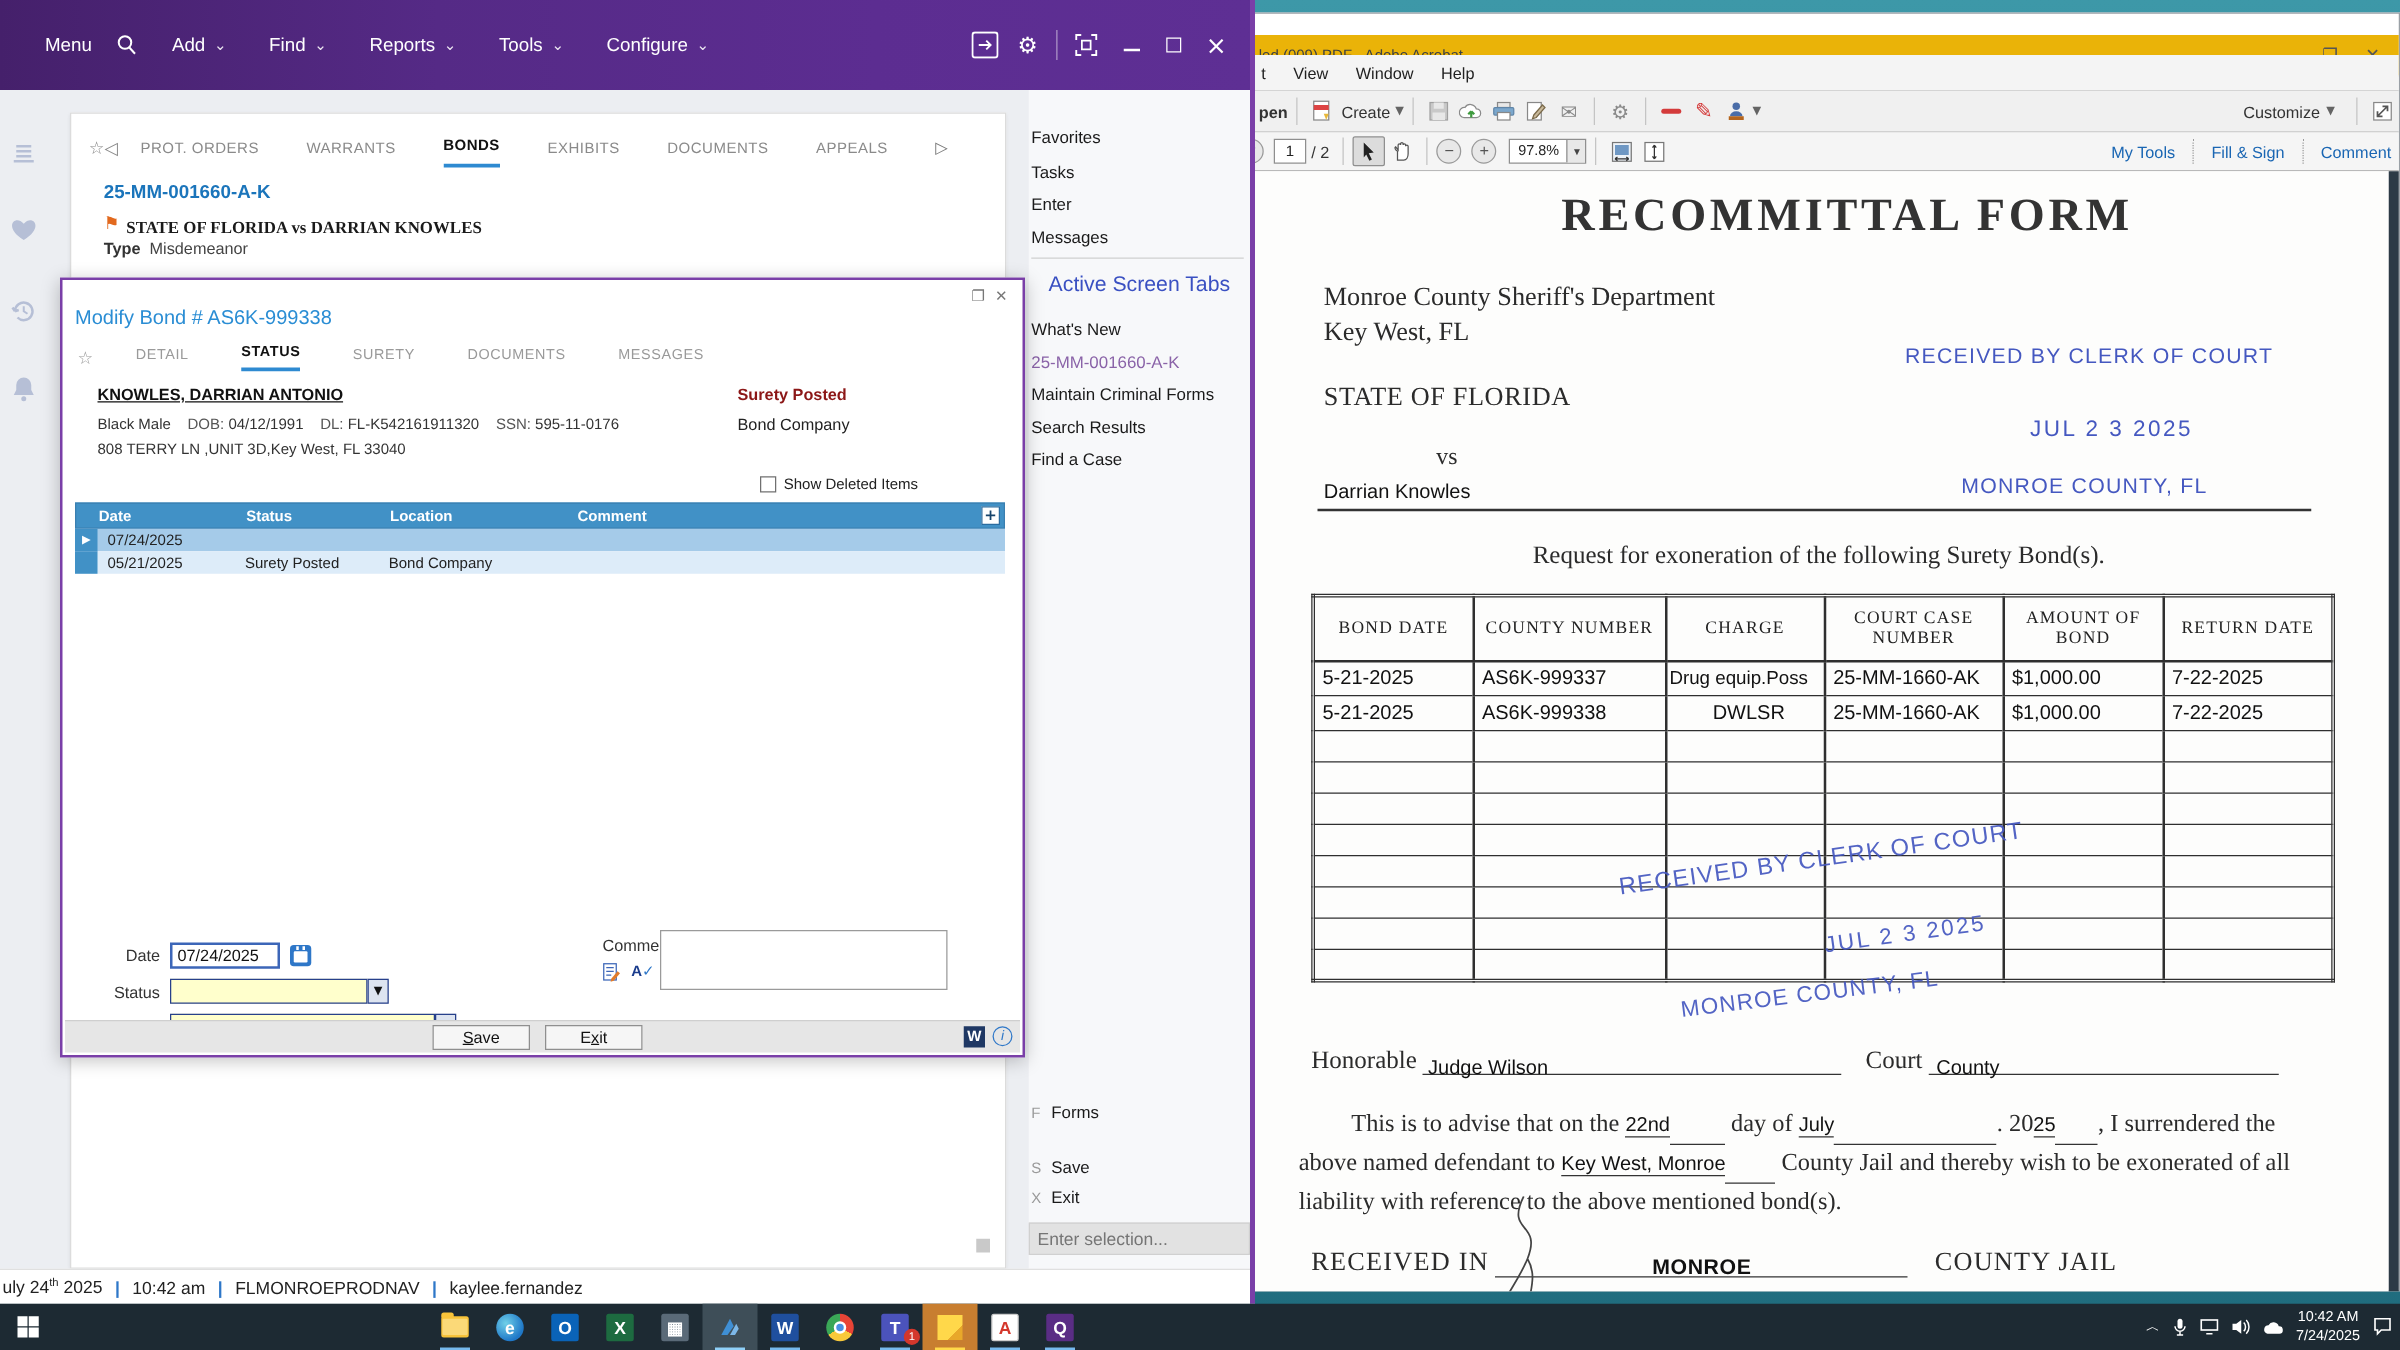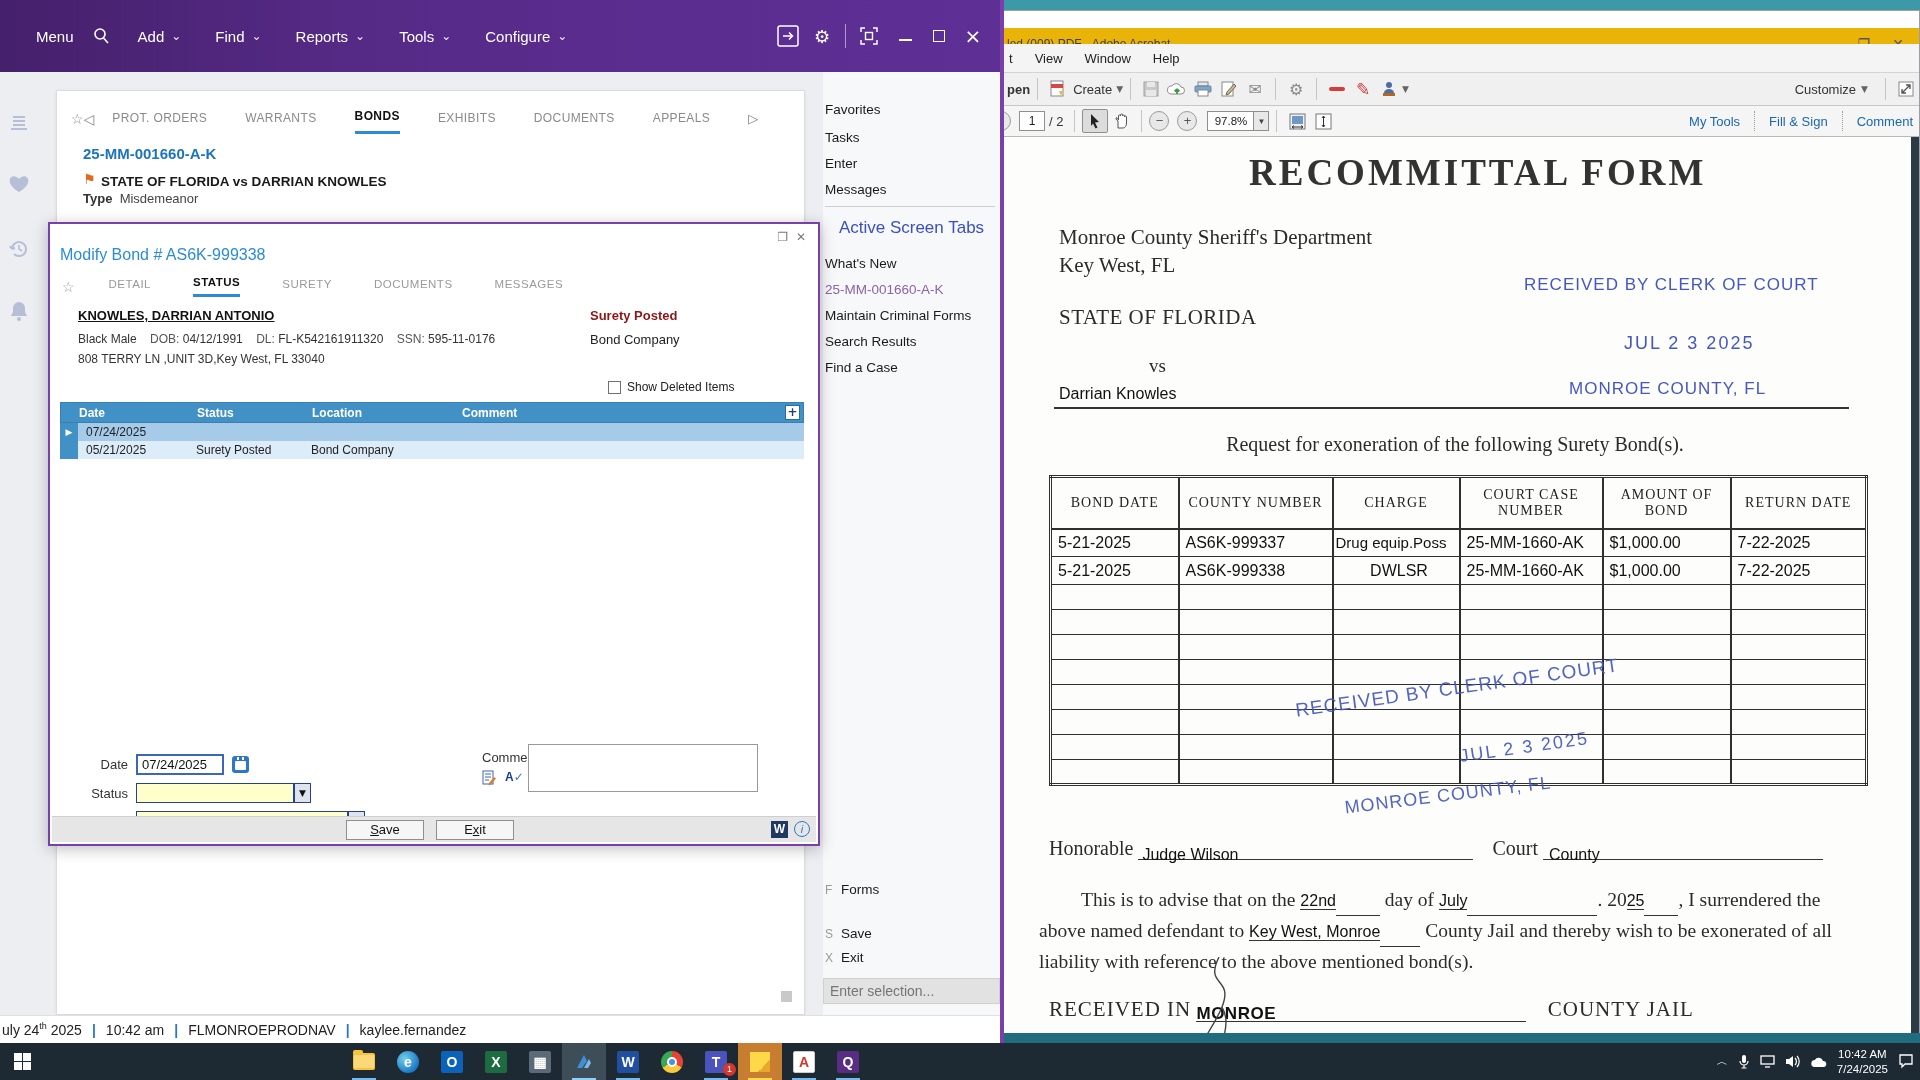--- a/index.html
+++ b/index.html
@@ -46,21 +46,21 @@
   .menu-item { font-size:15px; color:#fff; display:flex; align-items:center; gap:7px; }
   .caret { font-size:12px; opacity:.9; font-family:"DejaVu Sans",sans-serif; }
   .hdr-ic { width:26px; height:26px; display:flex; align-items:center; justify-content:center; color:#fff; }
   .rail { left:0; top:72px; width:38px; height:943px; background:#eceef2; }
   .rail-ic { left:7px; width:24px; height:24px; color:#b6bfd6; font-size:20px; text-align:center; }
   .card { left:56px; top:90px; width:749px; height:925px; background:#fff; border:1px solid #dcdcdc; box-shadow:0 1px 3px rgba(0,0,0,.08); }
   .stab-row { left:14px; top:12px; display:flex; align-items:center; gap:0; }
   .stab { font-size:12px; color:#8a8a8a; letter-spacing:.4px; padding:6px 0 8px; margin-right:38px; }
   .stab.active { color:#111; font-weight:bold; border-bottom:3px solid #2e8ad1; }
   .case-num { left:26px; top:54px; font-size:15px; font-weight:bold; color:#1b75bb; }
-  .case-title { left:44px; top:83px; font-size:13.5px; font-weight:bold; color:#1a1a1a; }
+  .case-title { left:44px; top:83px; font-size:13.5px; font-weight:bold; color:#1a1a1a;font-family:Liberation Serif, serif; }
   .flag { left:26px; top:80px; color:#e2691e; font-size:14px; }
   .case-type { left:26px; top:100px; font-size:13px; color:#333; }
 
   
   .dlg { left:48px; top:222px; width:772px; height:624px; background:#fff; border:2px solid #7a3fa8; box-shadow:0 3px 14px rgba(0,0,0,.25); z-index:20; }
   .dlg-title { left:10px; top:22px; font-size:16px; color:#2a8dd4; }
   .dlg-ctrl { top:6px; font-size:12px; color:#777; }
   .dtab { font-size:11.5px; color:#9a9a9a; letter-spacing:.5px; margin-right:42px; padding-bottom:6px; }
   .dtab.active { color:#111; font-weight:bold; border-bottom:3px solid #2e8ad1; }
   .def-name { left:28px; top:84px; font-size:13px; font-weight:bold; text-decoration:underline; color:#111; }
@@ -360,21 +360,21 @@
       <span class="pdf-serif" style="margin-left:14px;">Court</span>
       <span class="blank" style="width:280px;"><span class="pdf-fill" style="font-size:16px;padding-left:6px;">County</span></span>
     </div>
 
     <div class="abs pdf-serif" style="left:40px;top:748px;width:832px;font-size:19.5px;line-height:29px;text-indent:42px;">
       <span>This is to advise that on the </span><span class="pdf-fill fillu" style="font-size:16px;">22nd</span><span class="blank" style="width:44px;"></span><span> day of </span><span class="pdf-fill fillu" style="font-size:16px;">July</span><span class="blank" style="width:130px;"></span><span>. 20</span><span class="pdf-fill fillu" style="font-size:16px;">25</span><span class="blank" style="width:34px;"></span><span>, I surrendered the above named defendant to </span><span class="pdf-fill fillu" style="font-size:16px;">Key West, Monroe</span><span class="blank" style="width:40px;"></span><span> County Jail and thereby wish to be exonerated of all liability with reference to the above mentioned bond(s).</span>
     </div>
 
     <div class="abs" style="left:50px;top:860px;font-size:21px;">
       <span class="pdf-serif" style="letter-spacing:1px;">RECEIVED IN</span>
-      <span class="blank" style="width:330px;text-align:left;height:22px;"><span class="pdf-fill" style="font-size:17px;font-weight:bold;letter-spacing:.5px;">MONROE</span></span>
+      <span class="blank" style="width:330px;text-align:center;height:22px;"><span class="pdf-fill" style="font-size:17px;font-weight:bold;letter-spacing:.5px;">MONROE</span></span>
       <span class="pdf-serif" style="margin-left:16px;letter-spacing:1px;">COUNTY JAIL</span>
       <svg class="abs" style="left:115px;top:-40px;" width="120" height="110" viewBox="0 0 120 110">
         <path d="M55 0 C 40 30, 70 20, 58 50 C 50 70, 35 85, 30 108 M58 50 C 70 70, 50 90, 62 108" stroke="#444" stroke-width="1.4" fill="none"></path>
       </svg>
     </div>
   </div>
 
   <div class="abs" style="right:0;top:126px;width:8px;height:896px;background:#2c3a46;"></div>
 </div>
 

